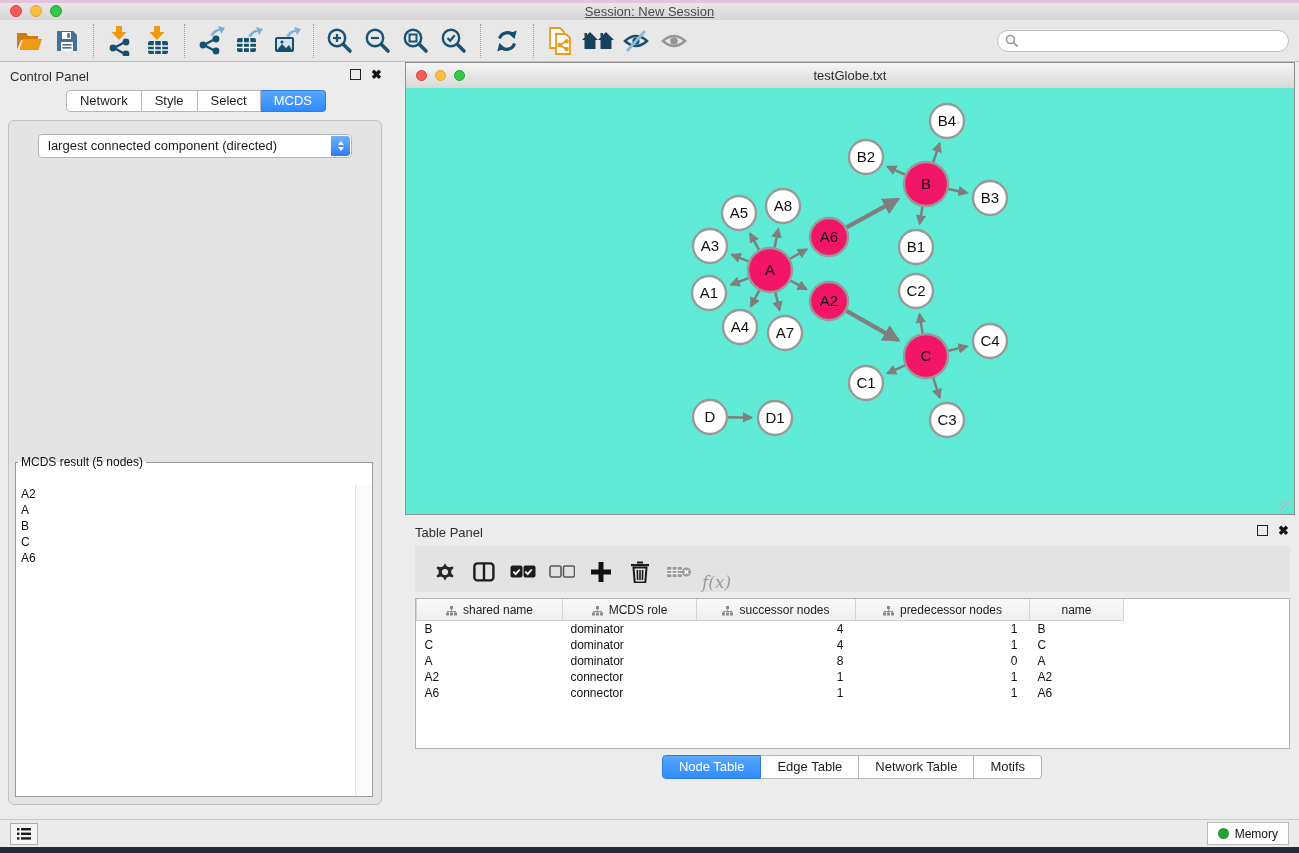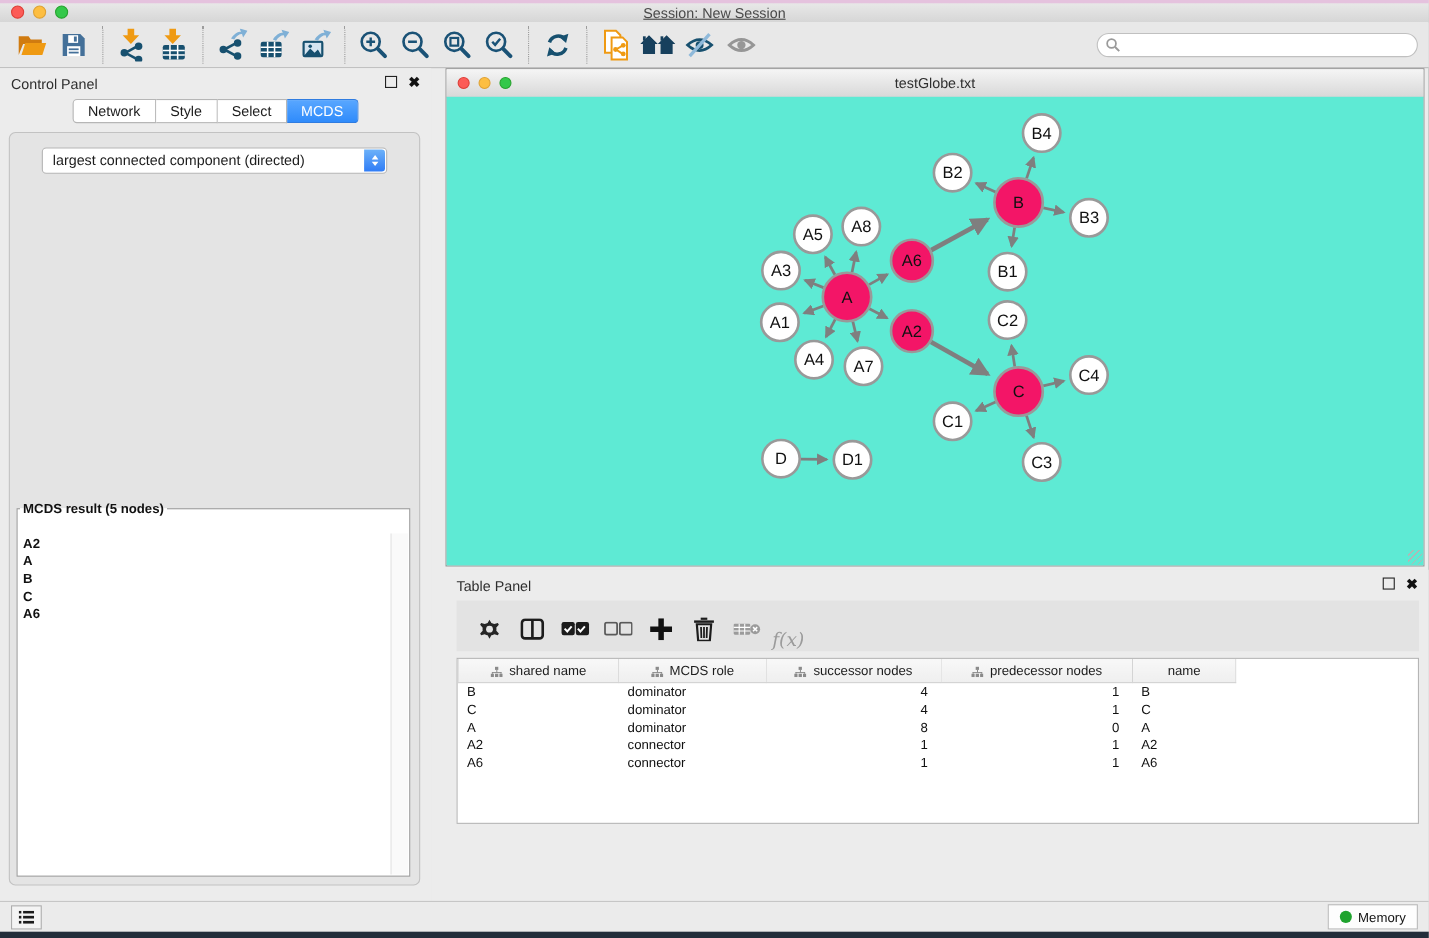--- a/index.html
+++ b/index.html
@@ -51,21 +51,21 @@
   #criterion-stepper{position:absolute;right:1px;top:1px;bottom:1px;width:19px;border-radius:0 3px 3px 0;
     background:linear-gradient(#6cb1f9,#2f7cf6);display:flex;flex-direction:column;
     align-items:center;justify-content:center;gap:2px;}
   .chev{width:0;height:0;border-left:3.5px solid transparent;border-right:3.5px solid transparent;}
   .chev.up{border-bottom:4px solid #fff;}
   .chev.down{border-top:4px solid #fff;}
   #cp-buttons{display:flex;justify-content:center;gap:14px;margin-top:13px;}
   .push-btn{background:#fff;border:1px solid #b5b5b5;border-radius:4px;font-size:13px;
     color:#1c1c1c;padding:3px 17px;font-family:"Liberation Sans",sans-serif;}
   #mcds-fieldset{position:absolute;left:6px;right:8px;top:334px;bottom:7px;
-    border:1px solid #9a9a9a;margin:0;padding:1px;background:#fff;font-weight:bold;}
+    border:1px solid #9a9a9a;margin:0;padding:1px;background:#fff;}
   #mcds-fieldset legend{font-size:12px;color:#111;padding:0 3px;margin-left:1px;background:transparent;}
   #mcds-list{position:absolute;left:1px;right:16px;top:16px;bottom:1px;background:#fff;
     font-size:12px;color:#111;padding:1px 4px;overflow:hidden;}
   .mcds-item{line-height:16px;}
   #mcds-scroll{position:absolute;right:1px;top:16px;bottom:1px;width:15px;background:#fafafa;
     border-left:1px solid #e3e3e3;}
   
   #net-window{position:absolute;left:405px;top:62px;right:4px;height:453px;
     border:1px solid #8e8e8e;background:#fff;box-sizing:border-box;}
   #net-titlebar{height:25px;background:linear-gradient(#f5f5f5,#d8d8d8);
@@ -653,20 +653,26 @@
               <td class="">connector</td>
               <td class="num">1</td>
               <td class="num">1</td>
               <td class="">A6</td>
               <td></td>
             </tr>
           </tbody>
       </table>
     </div>
 
+    <div id="tp-tabs" class="seg-tabs">
+        <span class="seg-tab active">Node Table</span>
+        <span class="seg-tab">Edge Table</span>
+        <span class="seg-tab">Network Table</span>
+        <span class="seg-tab">Motifs</span>
+      </div>
   </div>
 
   <div id="statusbar">
     <div id="list-btn">
       <span>
           <svg width="14" height="12" viewBox="0 0 14 12">
             <g fill="#1c1c1c">
               <rect x="0" y="0" width="2.4" height="2.4"></rect>
               <rect x="4" y="0" width="10" height="2.4"></rect>
               <rect x="0" y="4.6" width="2.4" height="2.4"></rect>

